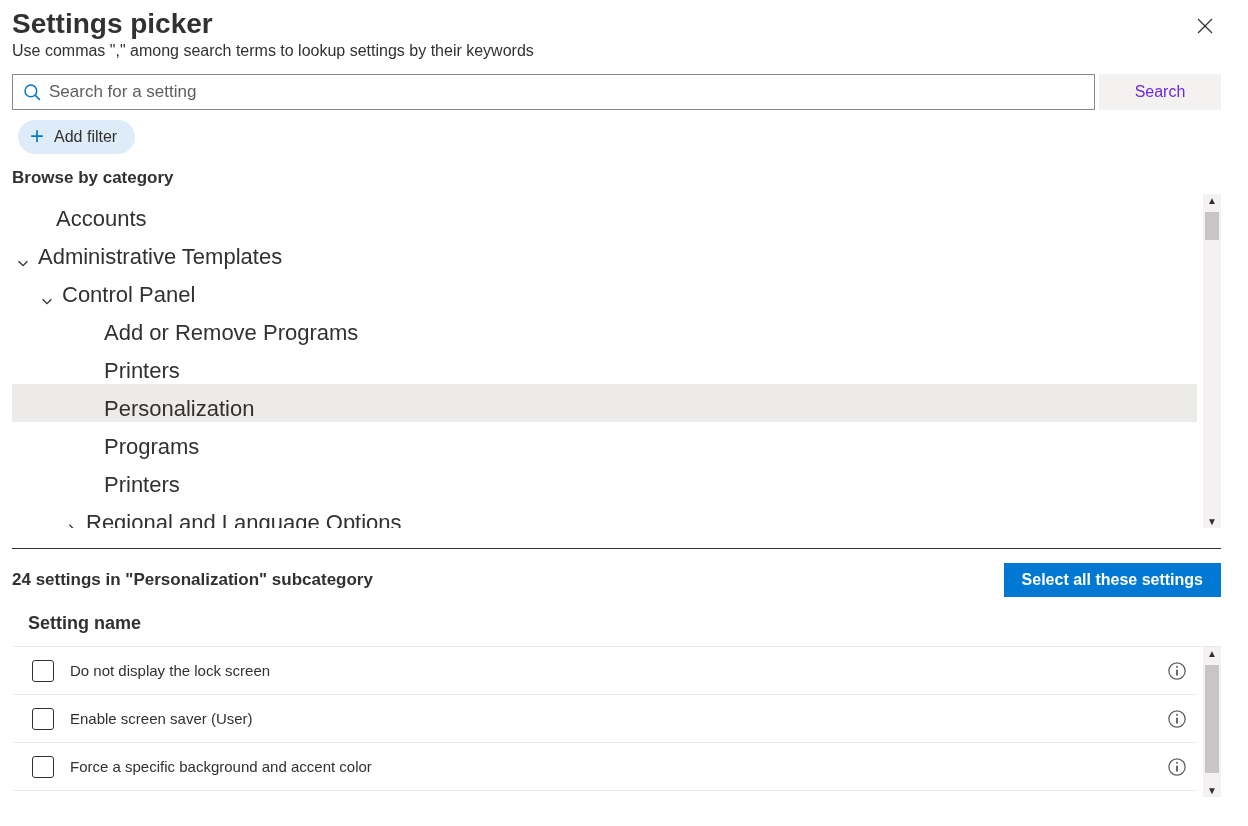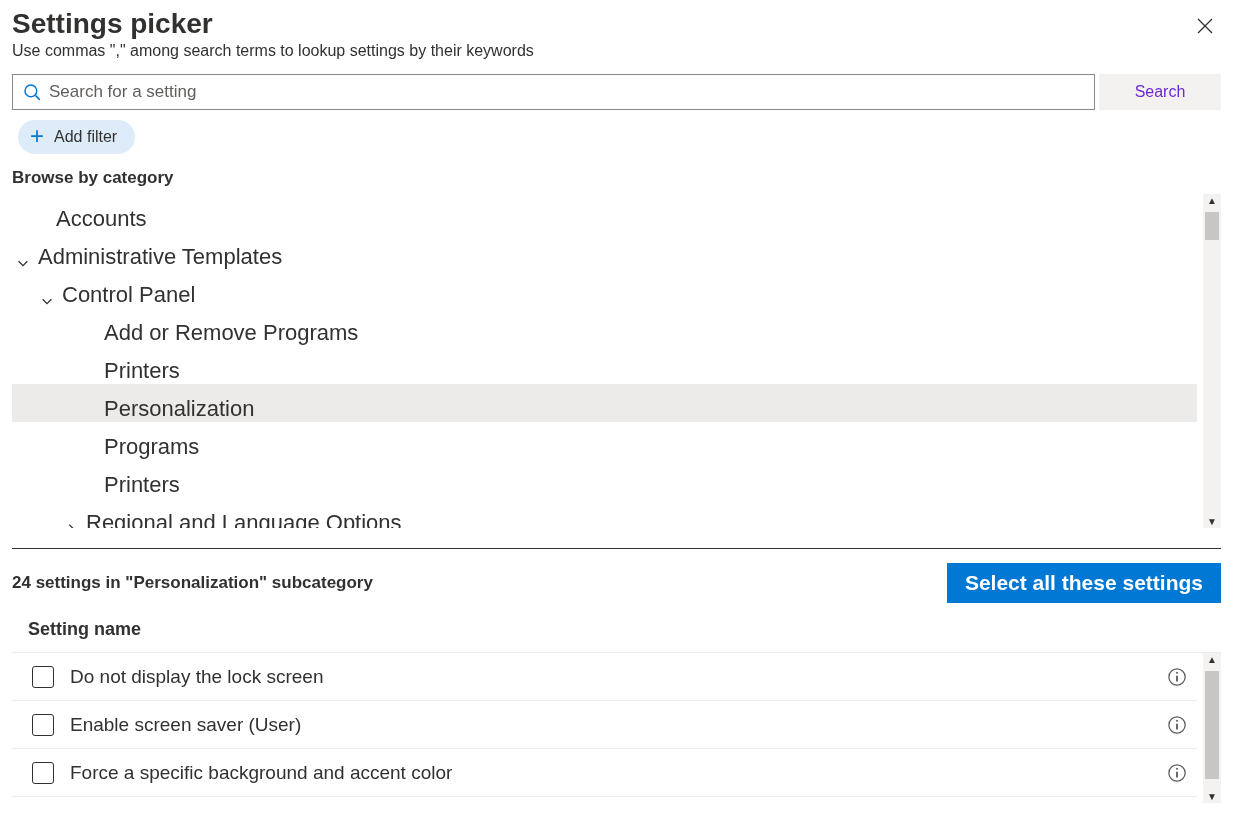--- a/index.html
+++ b/index.html
@@ -169,21 +169,21 @@
     display: flex;
     justify-content: space-between;
     align-items: center;
     margin-bottom: 8px;
   }
   .results-text { font-size: 17px; font-weight: 600; }
   .select-all {
     background: #0078d4;
     color: #fff;
     border: none;
-    font-size: 21px;
+    font-size: 16px;
     font-weight: 600;
     padding: 8px 18px;
     cursor: pointer;
   }
   .col-header {
     font-size: 18px;
     font-weight: 600;
     padding: 8px 0 12px 16px;
     border-bottom: 1px solid #edebe9;
   }
@@ -195,21 +195,21 @@
     position: absolute;
     left: 0; right: 24px; top: 0; bottom: 0;
     overflow: hidden;
   }
   .row {
     display: flex;
     align-items: center;
     height: 48px;
     border-bottom: 1px solid #edebe9;
     padding: 0 10px 0 20px;
-    font-size: 19px;
+    font-size: 15px;
   }
   .row .check {
     width: 22px; height: 22px;
     border: 1.5px solid #323130;
     border-radius: 3px;
     margin-right: 16px;
     cursor: pointer;
   }
   .row .label { flex: 1; }
   .info-icon {

